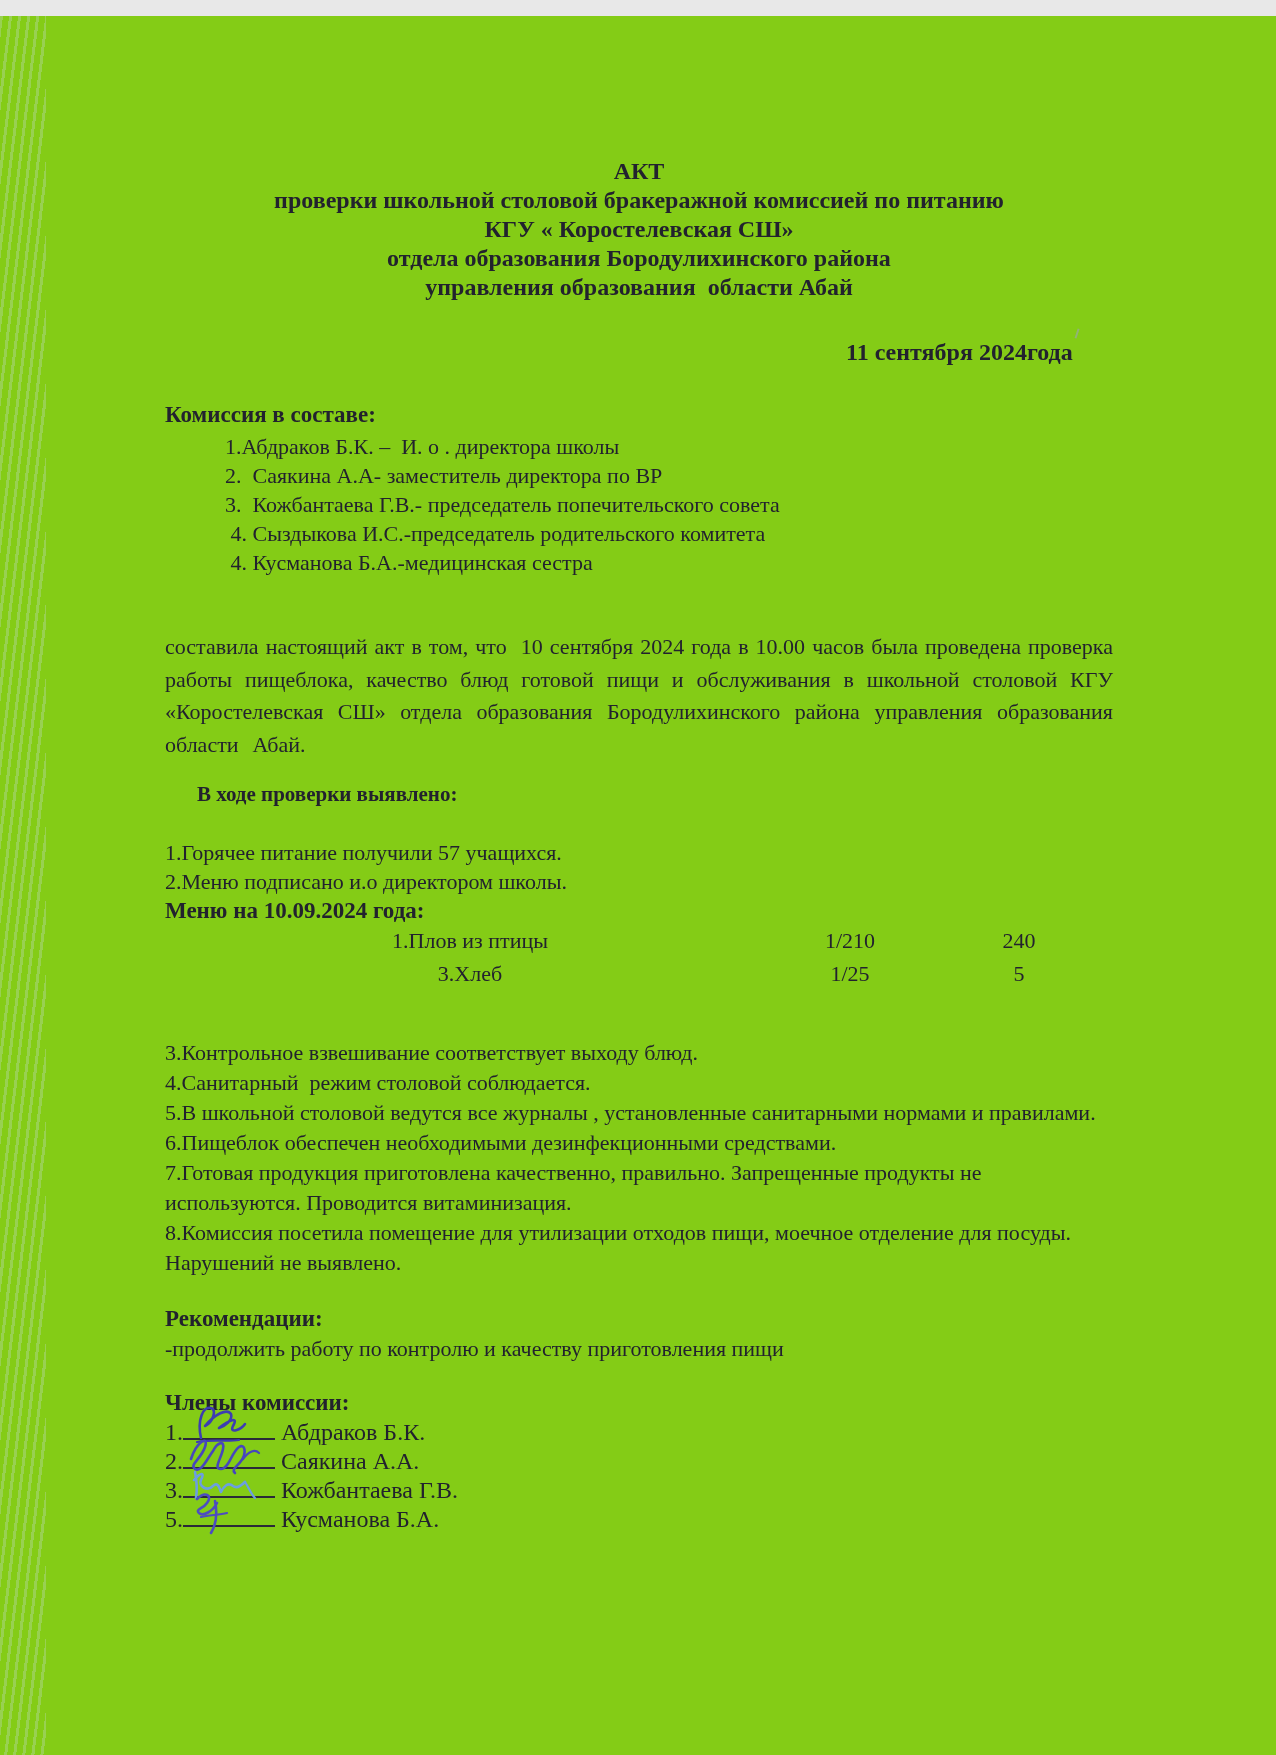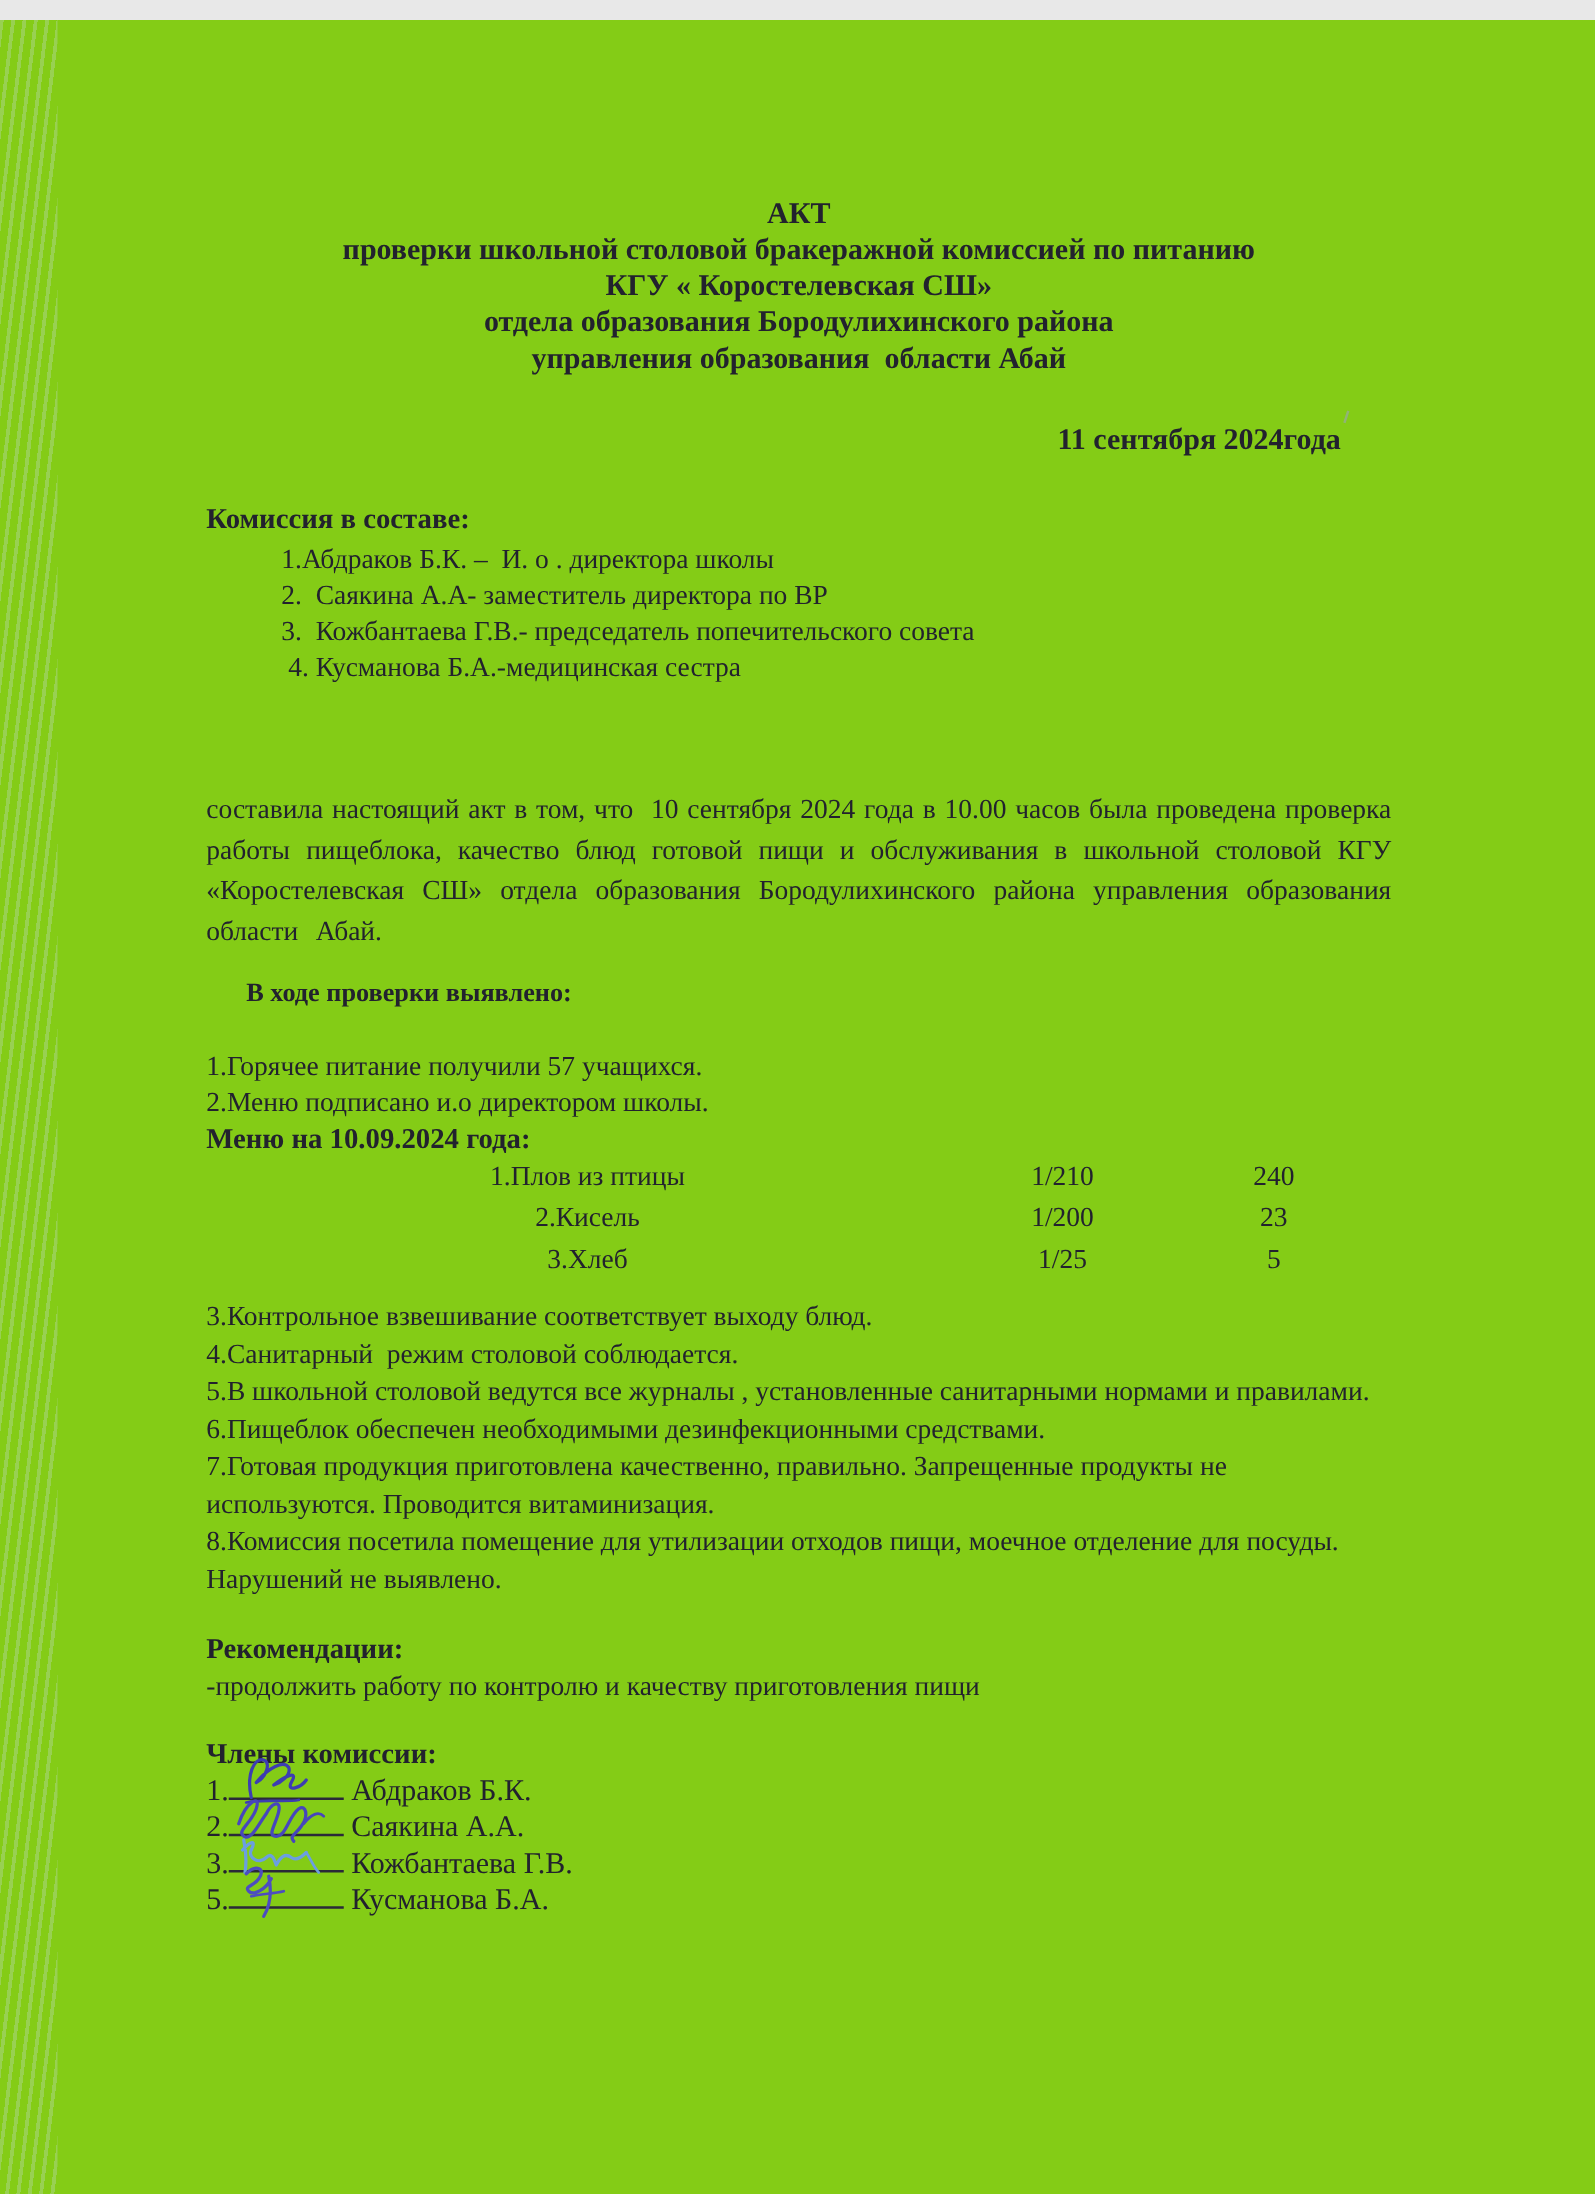--- a/index.html
+++ b/index.html
@@ -85,43 +85,39 @@
   </div>
 
   <div class="abs date-line t">11 сентября 2024года</div>
   <div class="abs scan-speck"></div>
 
   <div class="abs commission">
     <div class="heading t">Комиссия в составе:</div>
     <div class="member t">1.Абдраков Б.К. –  И. о . директора школы</div>
     <div class="member t">2.  Саякина А.А- заместитель директора по ВР</div>
     <div class="member t">3.  Кожбантаева Г.В.- председатель попечительского совета</div>
+    <div class="member t"> 4. Сыздыкова И.С.-председатель родительского комитета</div>
     <div class="member t"> 4. Кусманова Б.А.-медицинская сестра</div>
   </div>
 
   <div class="abs act-paragraph t">составила настоящий акт в том, что  10 сентября 2024 года в 10.00 часов была проведена проверка работы пищеблока, качество блюд готовой пищи и обслуживания в школьной столовой КГУ «Коростелевская СШ» отдела образования Бородулихинского района управления образования  области  Абай.</div>
 
   <div class="abs findings-heading t">В ходе проверки выявлено:</div>
 
   <div class="abs pre-menu">
     <div class="t">1.Горячее питание получили 57 учащихся.</div>
     <div class="t">2.Меню подписано и.о директором школы.</div>
     <div class="menu-heading t">Меню на 10.09.2024 года:</div>
   </div>
 
   <div class="abs menu-table">
     <div class="menu-row">
       <span class="dish t">1.Плов из птицы</span>
       <span class="portion t">1/210</span>
       <span class="qty t">240</span>
-    </div>
-    <div class="menu-row">
-      <span class="dish t">2.Кисель</span>
-      <span class="portion t">1/200</span>
-      <span class="qty t">23</span>
     </div>
     <div class="menu-row">
       <span class="dish t">3.Хлеб</span>
       <span class="portion t">1/25</span>
       <span class="qty t">5</span>
     </div>
   </div>
 
   <div class="abs post-menu">
     <div class="t">3.Контрольное взвешивание соответствует выходу блюд.</div>

